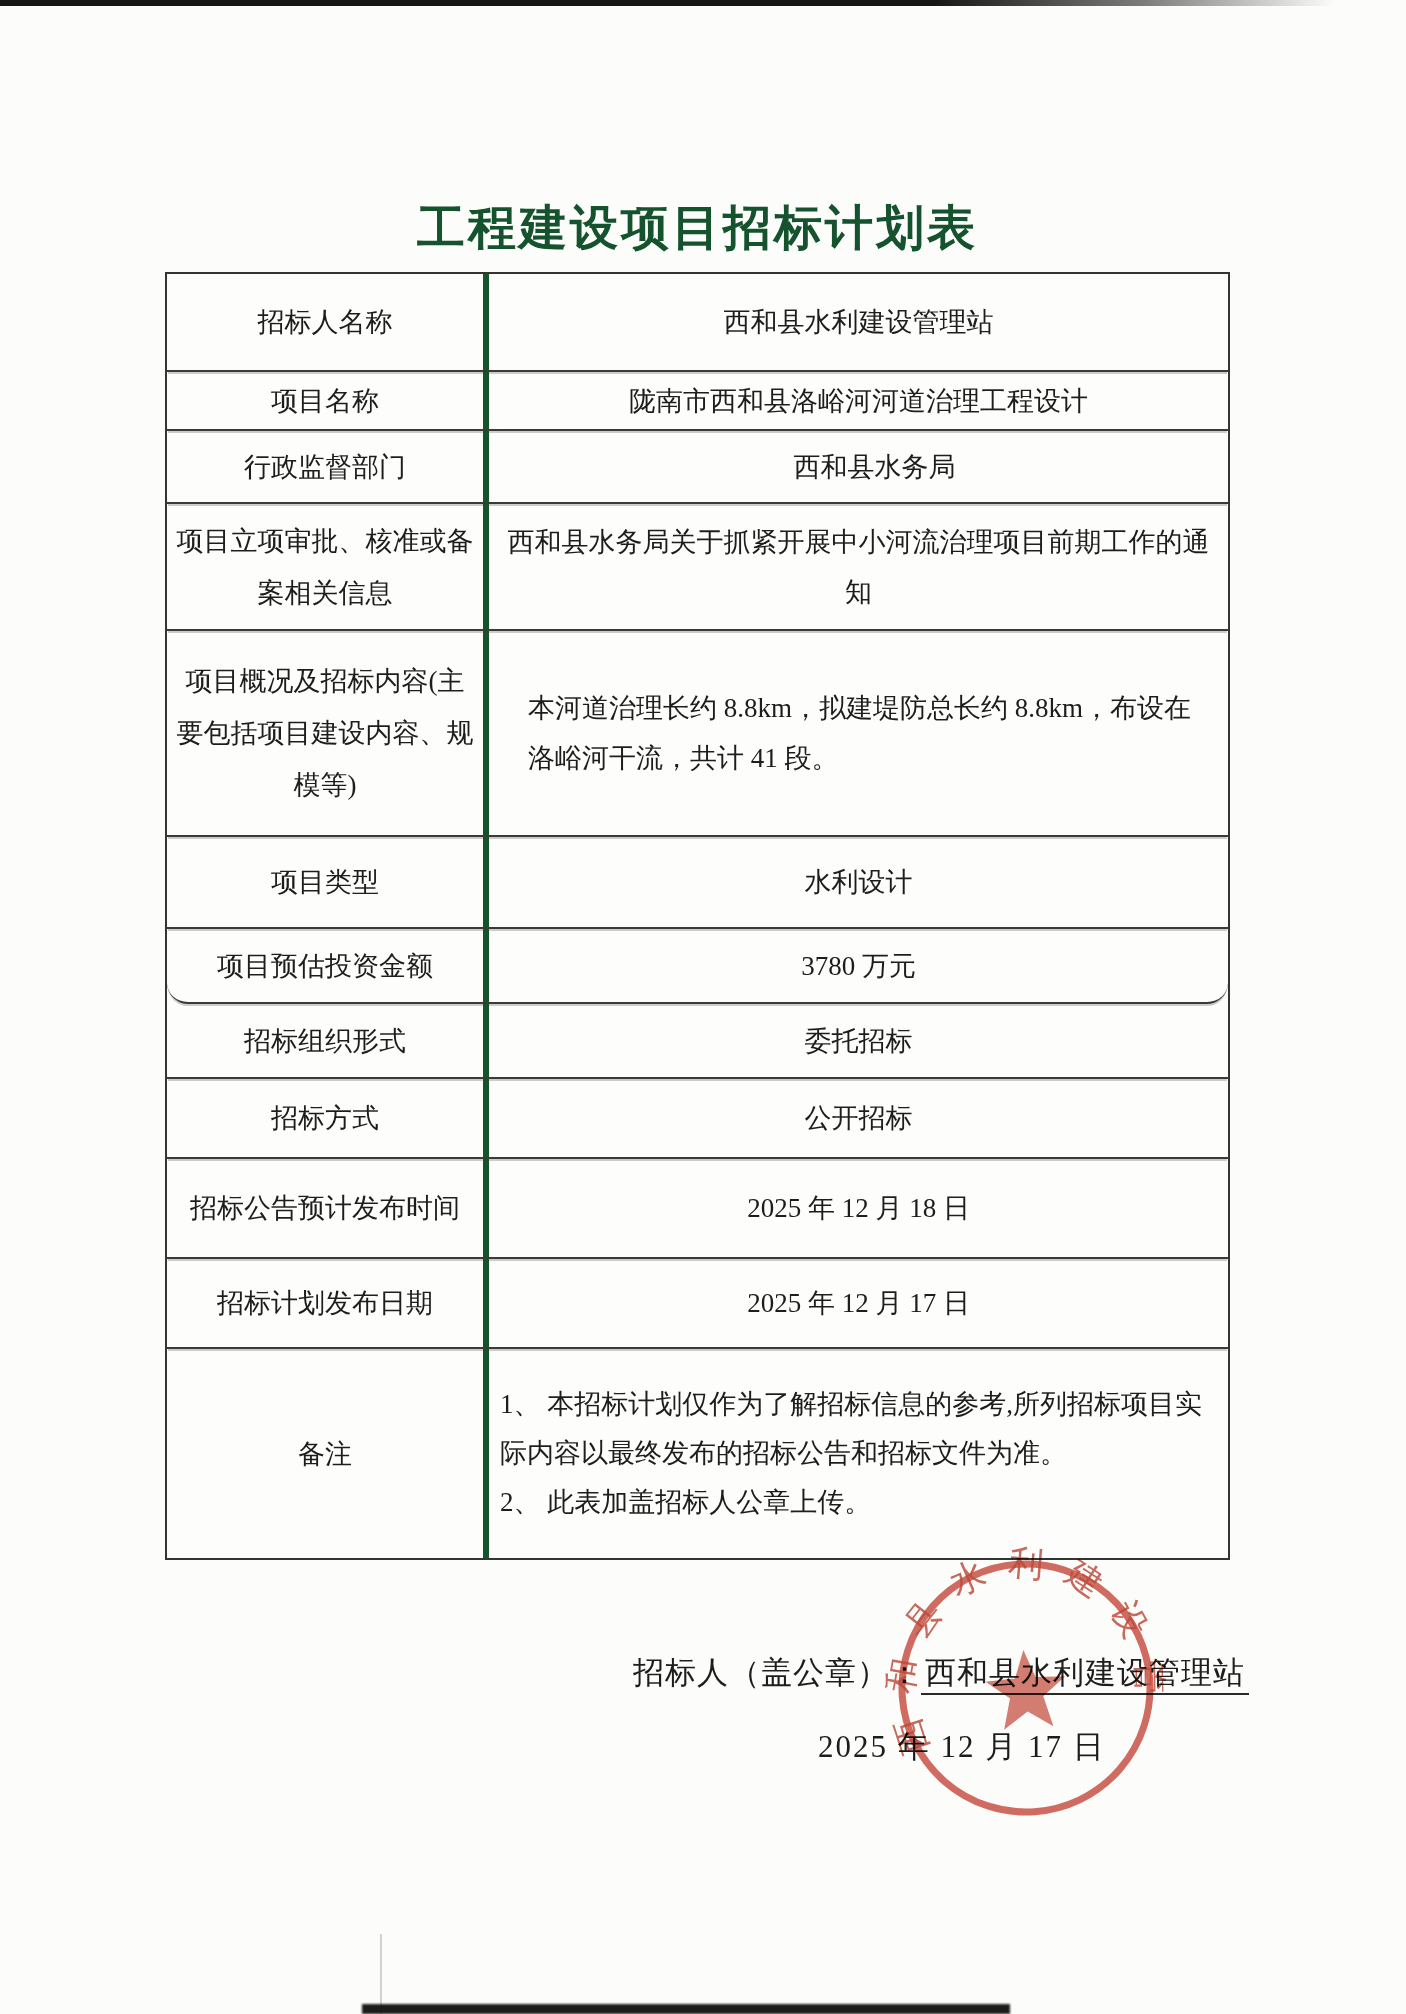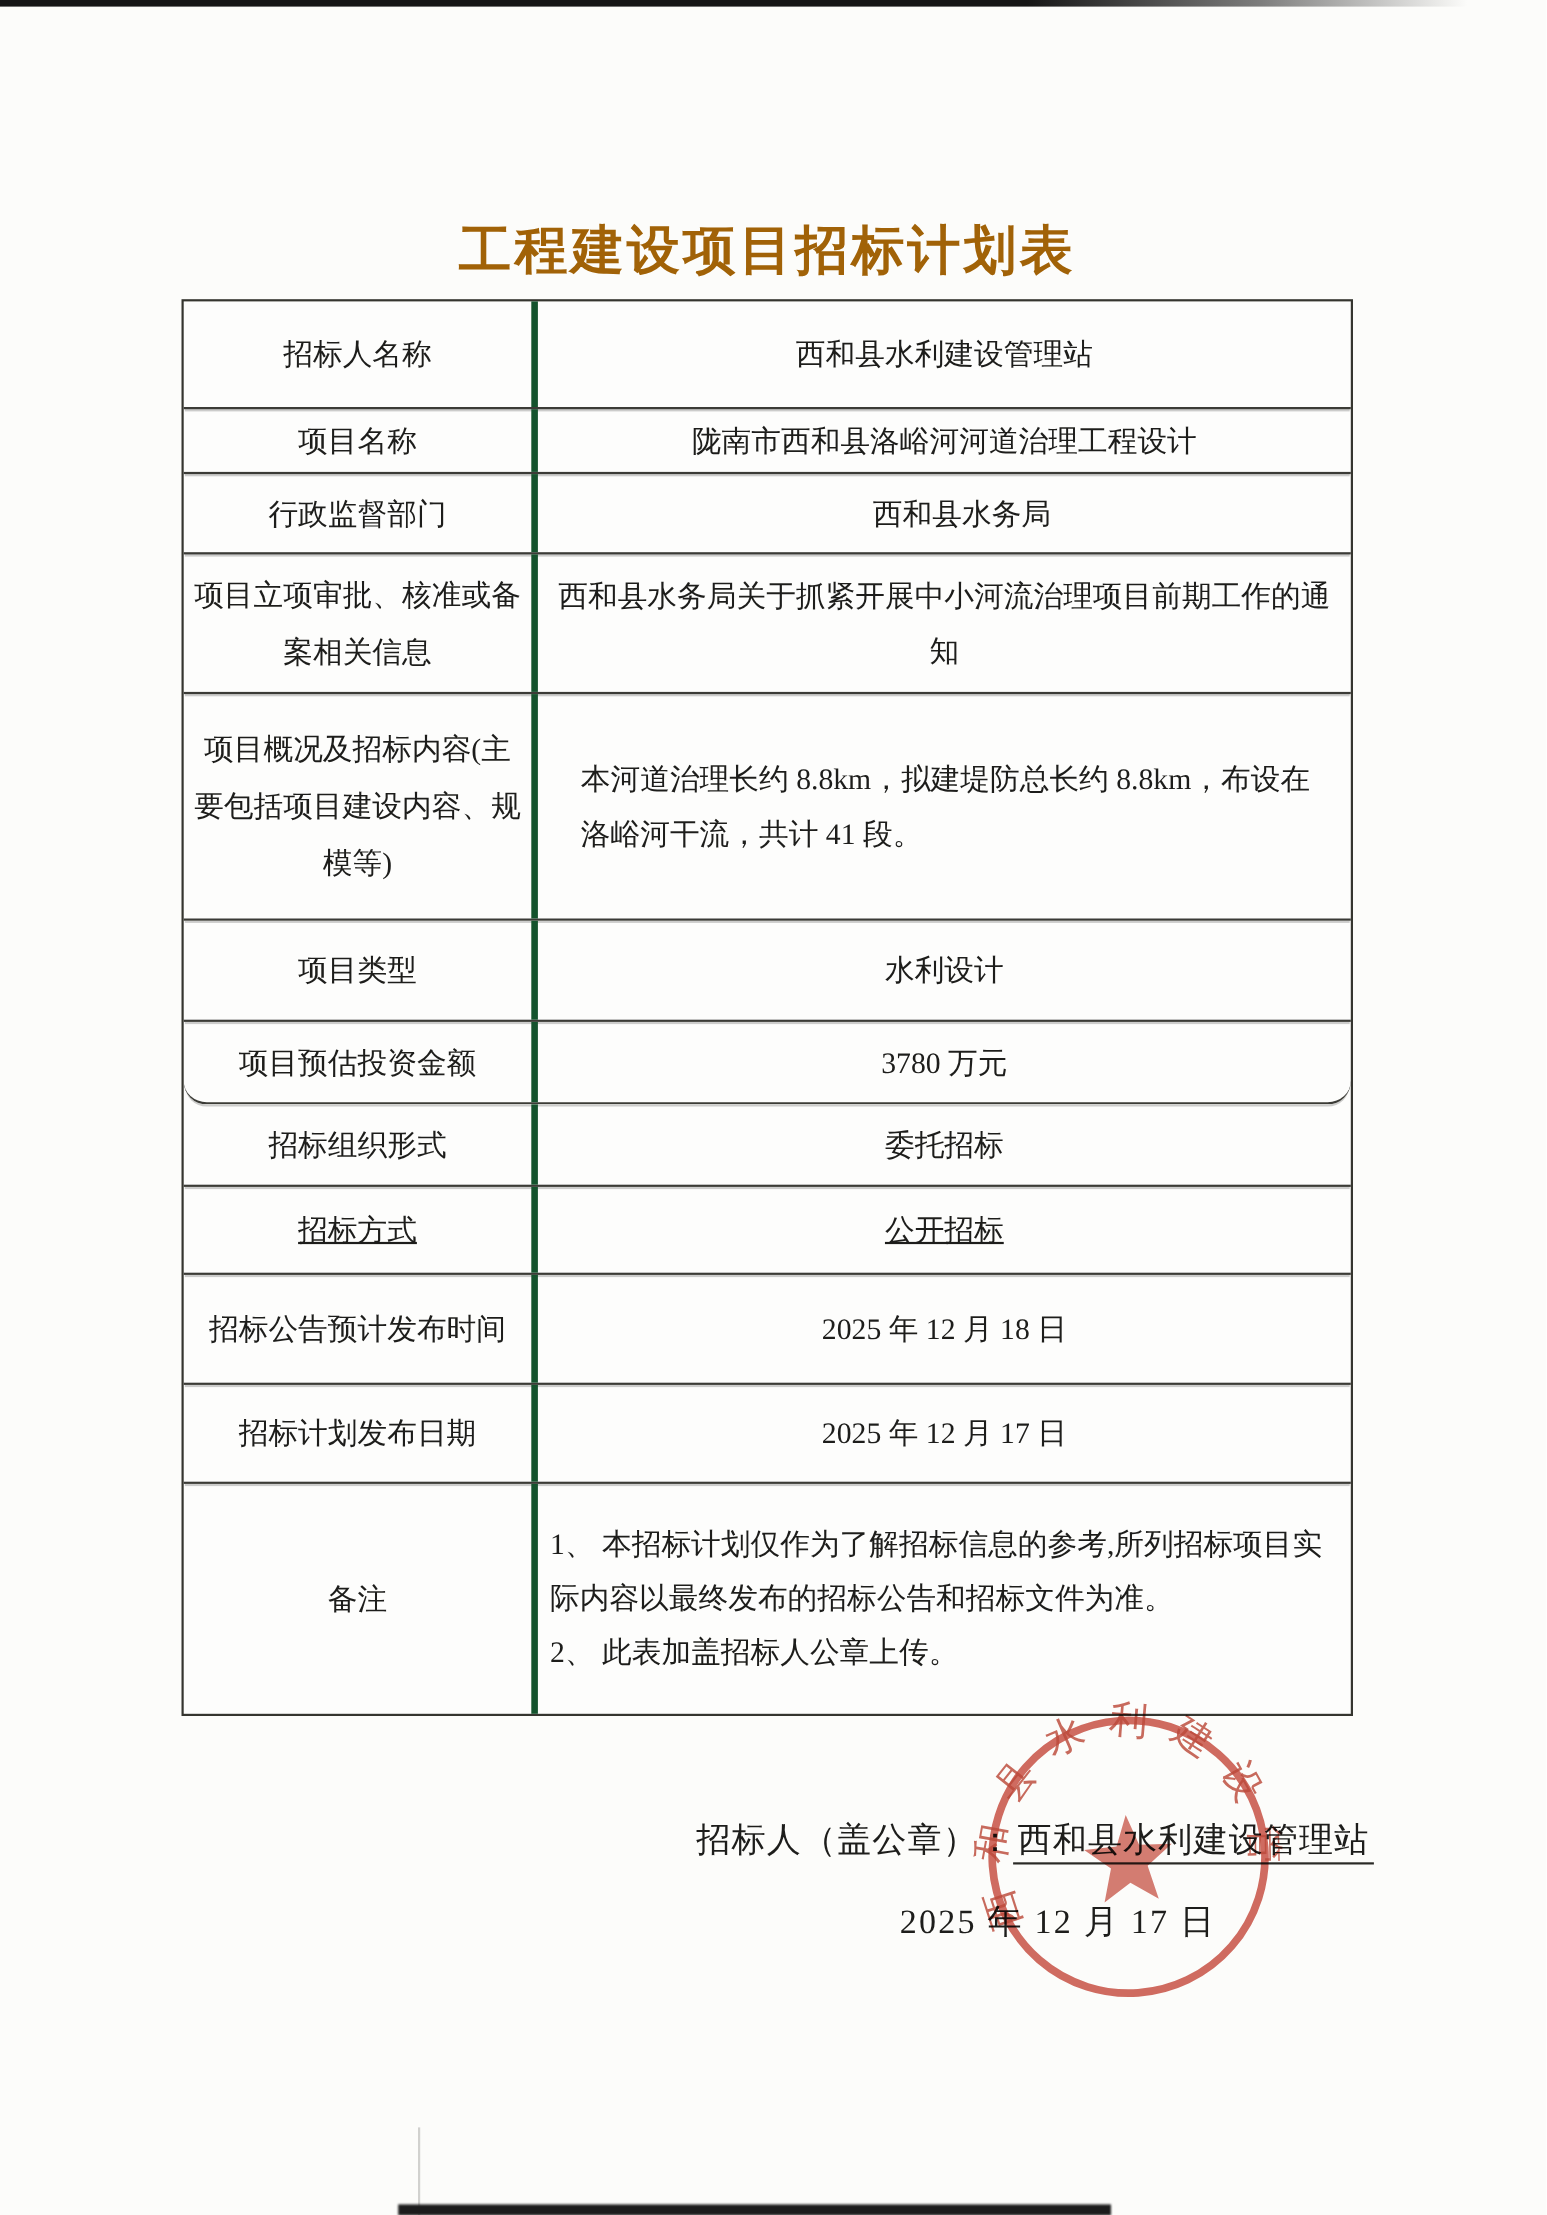--- a/index.html
+++ b/index.html
@@ -14,21 +14,21 @@
   }
   .scan-top-edge{
     position:absolute;left:0;top:0;width:1334px;height:6px;
     background:linear-gradient(to right,#161616 70%,rgba(22,22,22,.55) 86%,rgba(22,22,22,0));
   }
   .doc-title{
     position:absolute;left:165px;top:196px;width:1065px;
     text-align:center;
     font-family:Liberation Sans, sans-serif;
     font-weight:bold;font-size:48px;letter-spacing:3px;
-    color:#a16207;
+    color:#14532d;
   }
   .bid-table{
     position:absolute;left:165px;top:272px;width:1065px;
     border:2px solid #35352f;
     box-sizing:border-box;
     background:rgba(255,255,255,.35);
   }
   .trow{
     display:flex;align-items:stretch;
     border-bottom:2px solid #3b3b36;
@@ -48,21 +48,21 @@
     flex:1;box-sizing:border-box;
     display:flex;align-items:center;justify-content:center;
     text-align:center;
     font-size:27px;line-height:50px;
     padding:0 11px;
   }
   .val-left{justify-content:flex-start;text-align:left;}
   .pre{white-space:pre-line;line-height:49px;}
   .h1{height:98px;} .h2{height:59px;} .h3{height:73px;gap:32px;} .h4{height:127px;}
   .h5{height:206px;gap:28px;} .h6{height:92px;} .h7{height:75px;border-radius:21px;} .h8{height:75px;}
-  .h9{height:80px;text-decoration:underline;} .h10{height:100px;} .h11{height:90px;} .h12{height:209px;}
+  .h9{height:80px;} .h10{height:100px;} .h11{height:90px;} .h12{height:209px;}
   .sig-line{
     position:absolute;left:633px;top:1652px;
     font-size:31px;letter-spacing:1px;white-space:nowrap;
   }
   .sig-name{
     border-bottom:2px solid #2a2a26;
     padding:0 4px 3px 4px;
   }
   .sig-date{
     position:absolute;left:818px;top:1726px;

